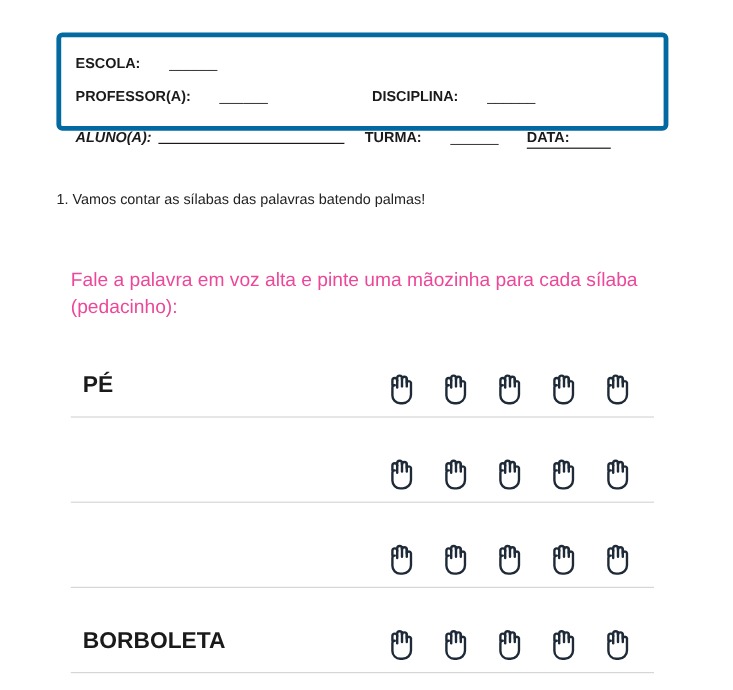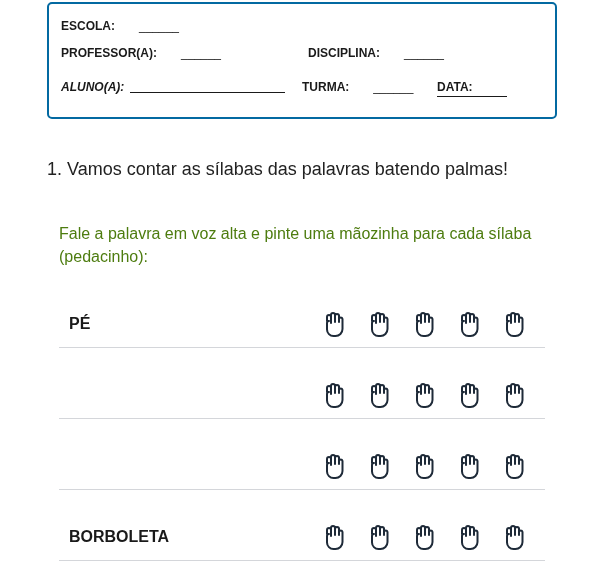--- a/index.html
+++ b/index.html
@@ -2,45 +2,45 @@
 <html><head>
 <meta charset="utf-8">
 <style>
   * { box-sizing: border-box; margin: 0; padding: 0; }
   body {
     width: 611px; height: 575px; background: #ffffff;
     font-family: "Liberation Sans", sans-serif; color: #1a1a1a;
     position: relative; overflow: hidden;
   }
   .header-box {
-    position: absolute; left: 47px; top: 2px; width: 510px; height: 117px;
-    border: 2px solid #0369a1; border-radius: 5px;
+    position: absolute; left: 47px; top: 27px; width: 510px; height: 82px;
+    border: 4px solid #0369a1; border-radius: 5px;
   }
   .hfield {
     position: absolute; font-size: 12px; font-weight: bold; white-space: nowrap;
     display: flex; align-items: baseline;
   }
   .hfield .blank { font-weight: normal; margin-left: 24px; letter-spacing: 0; }
   .line {
     display: inline-block; border-bottom: 1px solid #1a1a1a; height: 1px;
     margin-left: 6px; position: relative; top: 2px;
   }
   .q1 {
-    position: absolute; left: 47px; top: 159px; font-size: 18px; color: #222;
+    position: absolute; left: 47px; top: 159px; font-size: 12px; color: #222;
   }
   .instr {
     position: absolute; left: 59px; top: 222px; width: 490px;
-    font-size: 16px; line-height: 23px; color: #4d7c0f;
+    font-size: 16px; line-height: 23px; color: #ec4899;
   }
   .row {
     position: absolute; left: 59px; width: 486px; height: 71px;
     border-bottom: 1px solid #d4d6da;
   }
   .word {
-    position: absolute; left: 10px; bottom: 14px; font-size: 16px; font-weight: bold;
+    position: absolute; left: 10px; bottom: 14px; font-size: 19px; font-weight: bold;
     color: #1a1a1a;
   }
   .hands { position: absolute; left: 263px; bottom: 8px; display: flex; gap: 23px; }
   .hand { width: 22px; height: 30px; display: block; }
 </style>
 </head>
 <body>
 
 <div class="header-box">
   <div class="hfield" style="left:12px; top:15px;">

